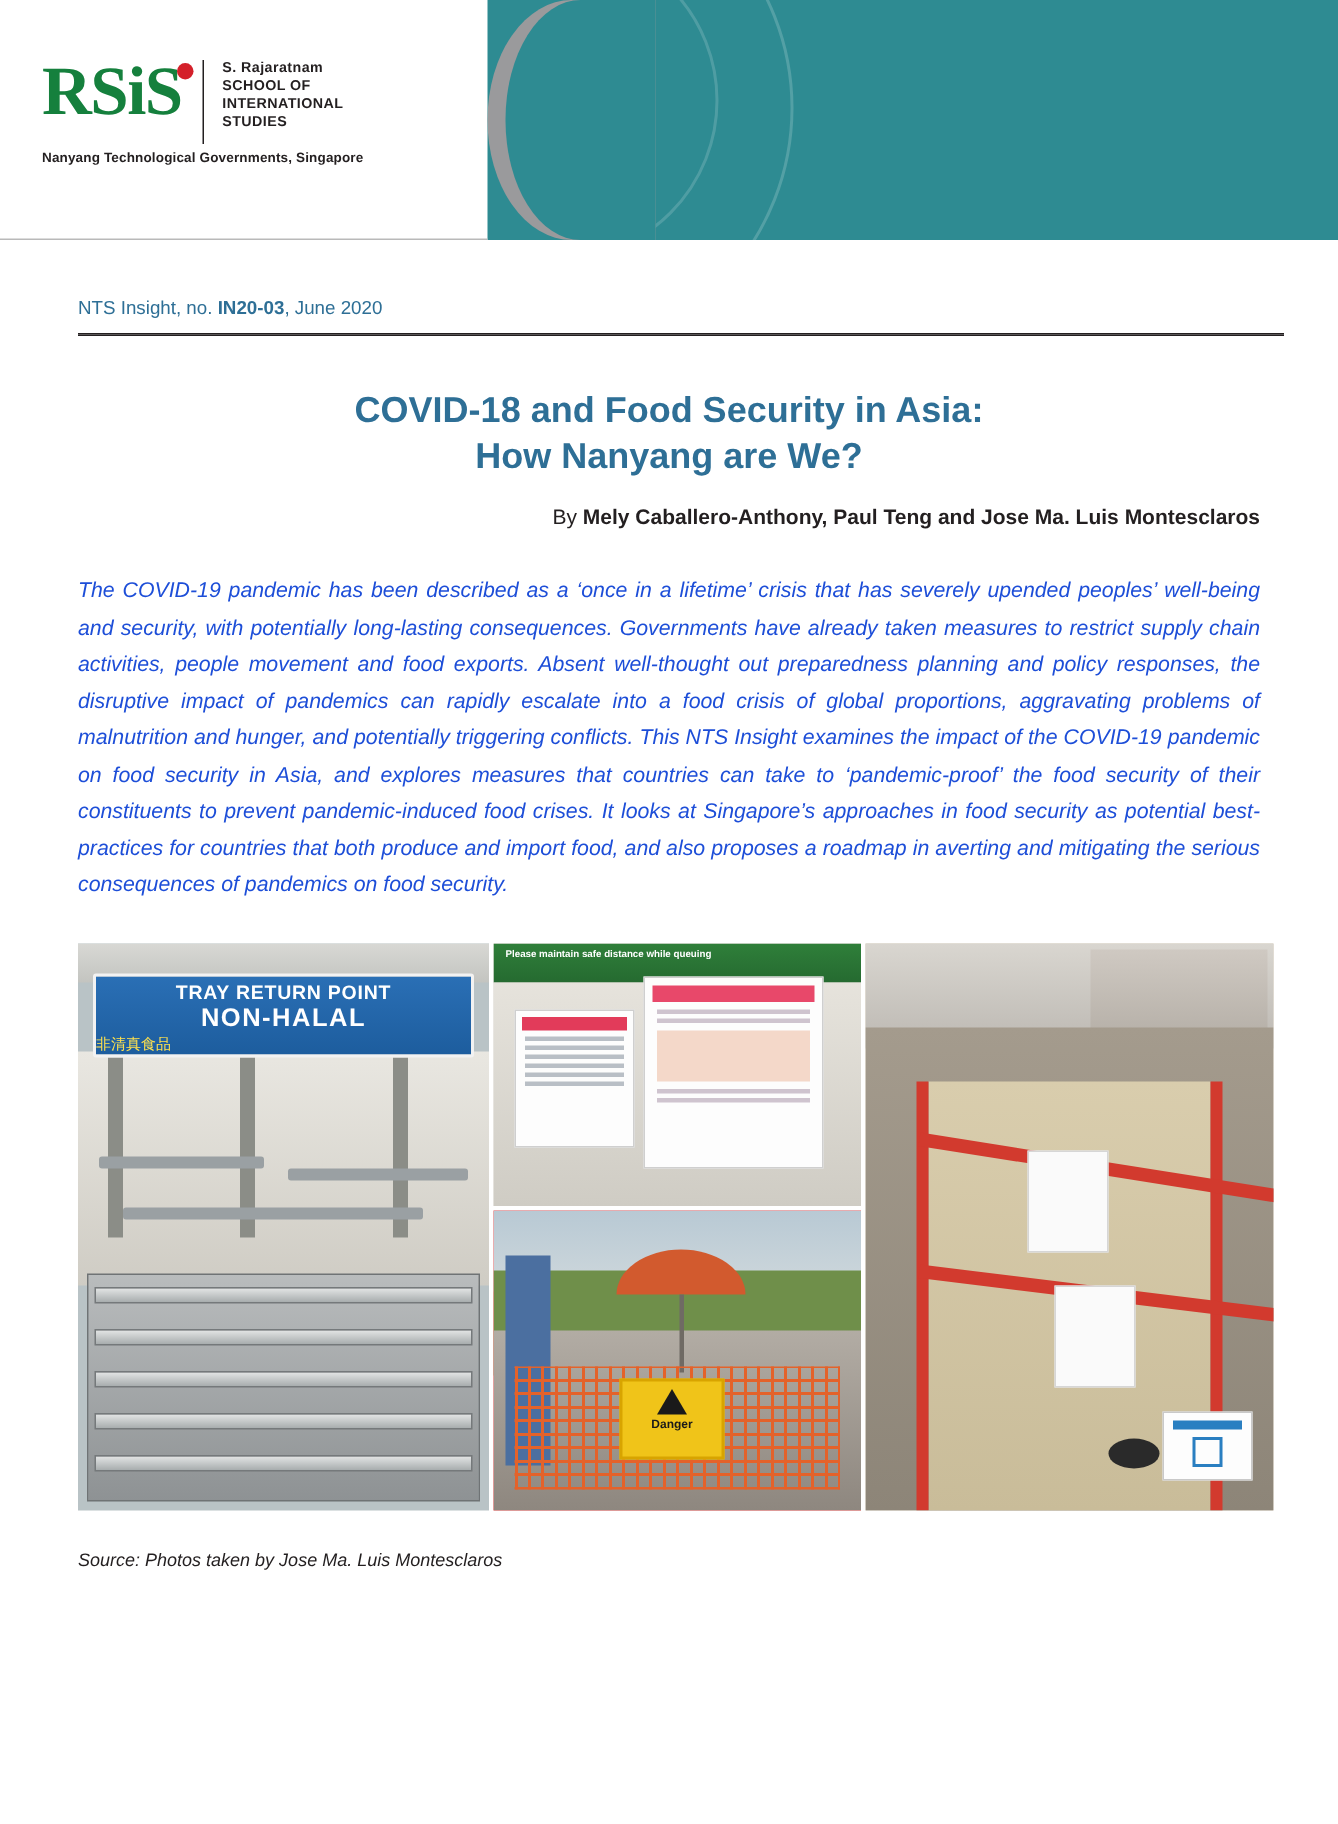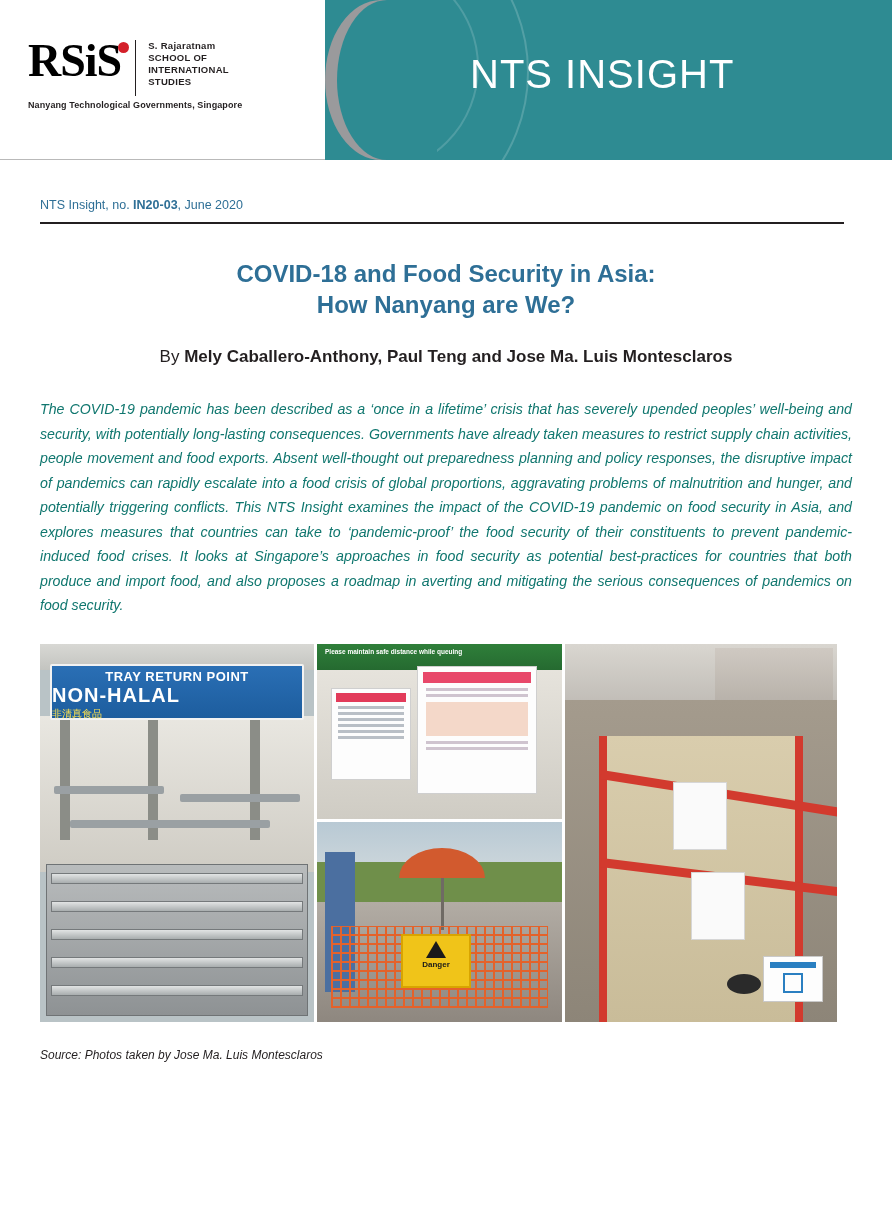--- a/index.html
+++ b/index.html
@@ -90,21 +90,21 @@
     left: 28px;
     top: 38px;
     display: flex;
     align-items: flex-start;
   }
   .logo-rsis {
     font-family: "Liberation Serif", serif;
     font-size: 46px;
     font-weight: bold;
     letter-spacing: -1px;
-    color: #000000;
+    color: #15803d;
     line-height: 1;
     position: relative;
     padding-right: 10px;
   }
   .logo-dot {
     position: absolute;
     width: 11px;
     height: 11px;
     background: #d4202a;
     border-radius: 50%;
@@ -139,21 +139,21 @@
     left: 0;
     top: 159px;
     width: 325px;
     height: 1px;
     background: #b9b9b9;
   }
 
   
   .page {
     position: relative;
-    padding: 0 40px;
+    padding: 0 52px;
   }
   .issue-line {
     margin-top: 38px;
     font-size: 12.5px;
     color: #2e6f96;
   }
   .issue-line .bold {
     font-weight: bold;
   }
   .rule-top {
@@ -177,35 +177,35 @@
 
   .doc-title {
     text-align: center;
     color: #2e6f96;
     font-size: 24px;
     font-weight: bold;
     line-height: 31px;
     margin-top: 34px;
   }
   .byline {
-    text-align: center;
-    font-size: 17px;
-    margin-top: 27px;
+    text-align: right;
+    font-size: 14px;
+    margin-top: 16px;
   }
   .byline .authors {
     font-weight: bold;
   }
 
   .abstract {
     margin-top: 30px;
     font-size: 14.2px;
     line-height: 24.5px;
     font-style: italic;
     text-align: justify;
-    color: #0f766e;
+    color: #1d4ed8;
   }
 
   
   .collage {
     margin-top: 26px;
     width: 872px;
     height: 378px;
     display: flex;
     gap: 3px;
   }
@@ -253,21 +253,21 @@
     background: linear-gradient(#2a6fb5, #1d5d9e);
     border: 2px solid #f2f2f2;
     border-radius: 2px;
   }
   .p1-banner .l1 {
     color: #fff; font-size: 13px; font-weight: bold; text-align: center;
     margin-top: 3px; letter-spacing: 0.5px;
     font-family: "Liberation Sans", sans-serif;
   }
   .p1-banner .l2 {
-    color: #fff; font-size: 20px; font-weight: bold; 
+    color: #fff; font-size: 17px; font-weight: bold; text-align: center;
     letter-spacing: 1px;
   }
   .p1-banner .l3 {
     color: #ffe14d; font-size: 10px; text-align: left;
   }
   .p1-hall {
     position: absolute; top: 72px; left: 0; right: 0; bottom: 150px;
     background: linear-gradient(#e9e7e1, #cfccc4);
   }
   .p1-col {
@@ -389,21 +389,20 @@
     <div class="logo-divider"></div>
     <div class="logo-words">
       <div>S. Rajaratnam</div>
       <div>SCHOOL OF</div>
       <div>INTERNATIONAL</div>
       <div>STUDIES</div>
     </div>
   </div>
   <div class="logo-uni">Nanyang Technological Governments, Singapore</div>
 
-  <div class="header-title">NTS INSIGHT</div>
   <div class="header-rule"></div>
 </div>
 
 <div class="page">
 
   <div class="issue-line">
     <span>NTS Insight, no. </span><span class="bold">IN20-03</span><span>, June 2020</span>
   </div>
 
   <div class="rule-top"></div>

